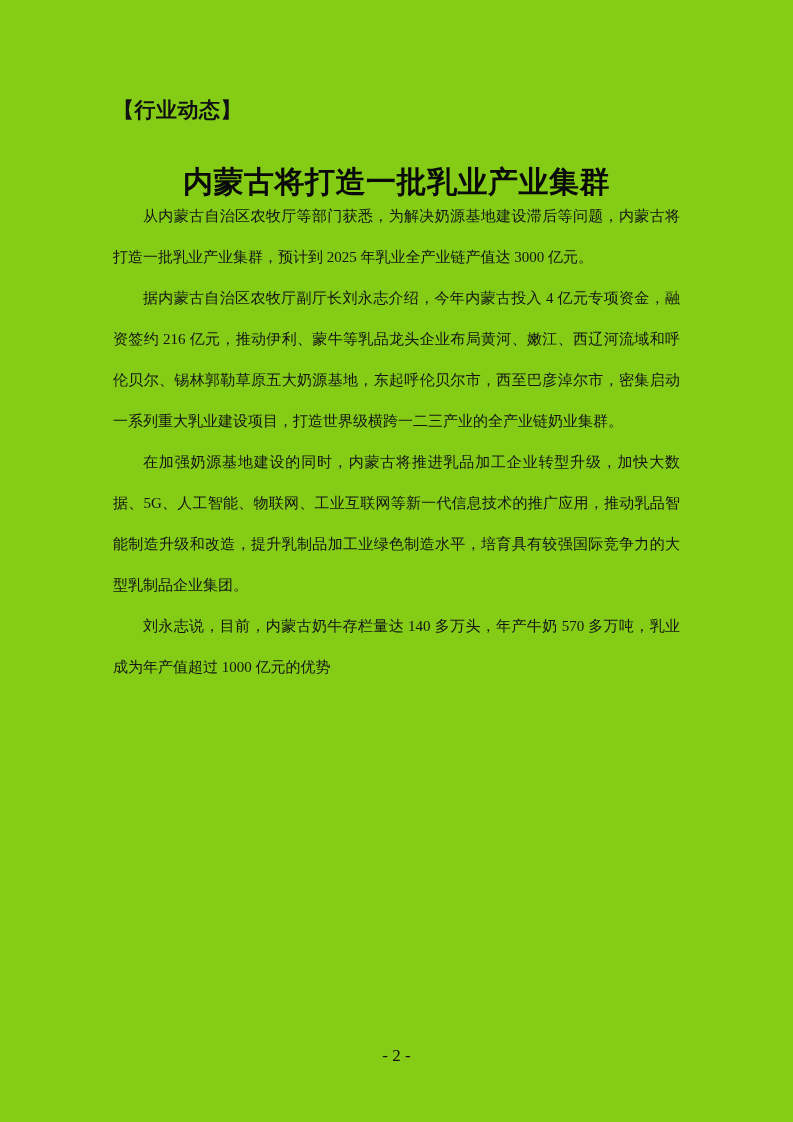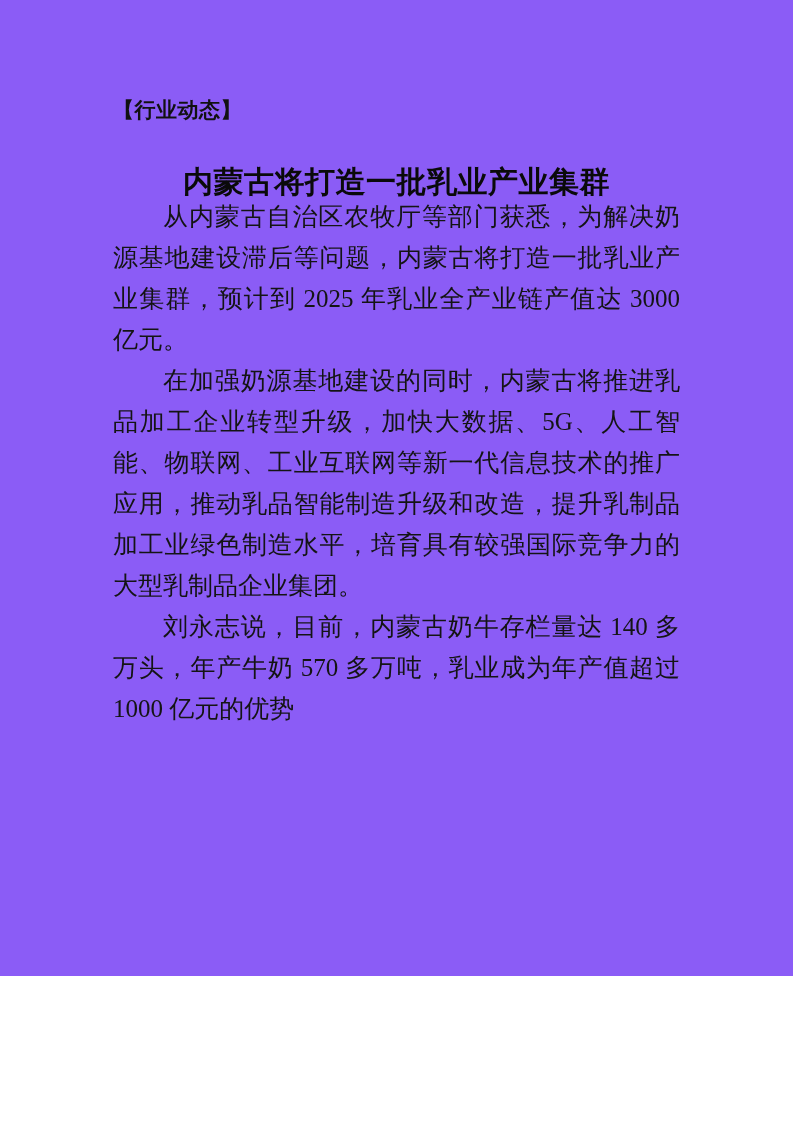--- a/index.html
+++ b/index.html
@@ -3,22 +3,22 @@
 <meta charset="utf-8">
 <style>
   html, body {
     margin: 0;
     padding: 0;
     background: #ffffff;
   }
   .page {
     position: relative;
     width: 793px;
-    height: 976px;
-    background: #8b5cf6;
+    height: 1122px;
+    background: #84cc16;
     color: #111111;
     overflow: hidden;
     font-family: "Liberation Serif", serif;
     text-decoration: underline;
   }
   .section-header {
     position: absolute;
     left: 113px;
     top: 95px;
     font-family: "Liberation Sans", sans-serif;
@@ -42,21 +42,21 @@
     line-height: 44px;
     letter-spacing: 0.5px;
     color: #0a0a0a;
   }
   .article-body {
     position: absolute;
     left: 113px;
     top: 196px;
     width: 567px;
     font-family: "Liberation Serif", serif;
-    font-size: 25px;
+    font-size: 15px;
     line-height: 41px;
     text-align: justify;
     text-justify: inter-ideograph;
     color: #141414;
   }
   .article-body p {
     margin: 0;
     padding: 0;
     text-indent: 2em;
   }
@@ -76,19 +76,20 @@
 <body>
 
 <div class="page">
 
   <div class="section-header">【行业动态】</div>
 
   <h1 class="article-title">内蒙古将打造一批乳业产业集群</h1>
 
   <div class="article-body">
     <p>从内蒙古自治区农牧厅等部门获悉，为解决奶源基地建设滞后等问题，内蒙古将打造一批乳业产业集群，预计到 2025 年乳业全产业链产值达 3000 亿元。</p>
+    <p>据内蒙古自治区农牧厅副厅长刘永志介绍，今年内蒙古投入 4 亿元专项资金，融资签约 216 亿元，推动伊利、蒙牛等乳品龙头企业布局黄河、嫩江、西辽河流域和呼伦贝尔、锡林郭勒草原五大奶源基地，东起呼伦贝尔市，西至巴彦淖尔市，密集启动一系列重大乳业建设项目，打造世界级横跨一二三产业的全产业链奶业集群。</p>
     <p>在加强奶源基地建设的同时，内蒙古将推进乳品加工企业转型升级，加快大数据、5G、人工智能、物联网、工业互联网等新一代信息技术的推广应用，推动乳品智能制造升级和改造，提升乳制品加工业绿色制造水平，培育具有较强国际竞争力的大型乳制品企业集团。</p>
     <p>刘永志说，目前，内蒙古奶牛存栏量达 140 多万头，年产牛奶 570 多万吨，乳业成为年产值超过 1000 亿元的优势</p>
   </div>
 
   <div class="page-footer">- 2 -</div>
 
 </div>
 
 </body></html>

